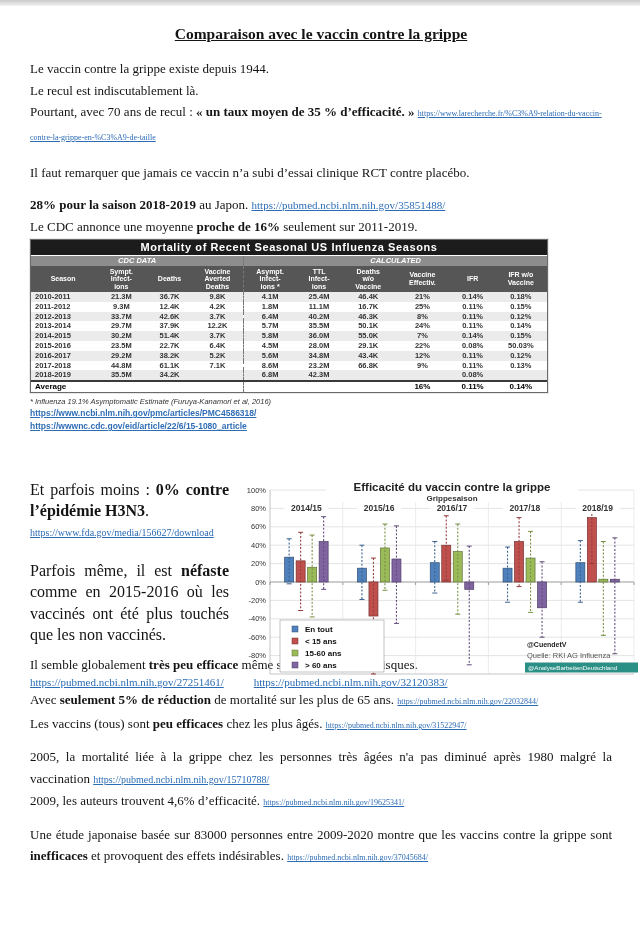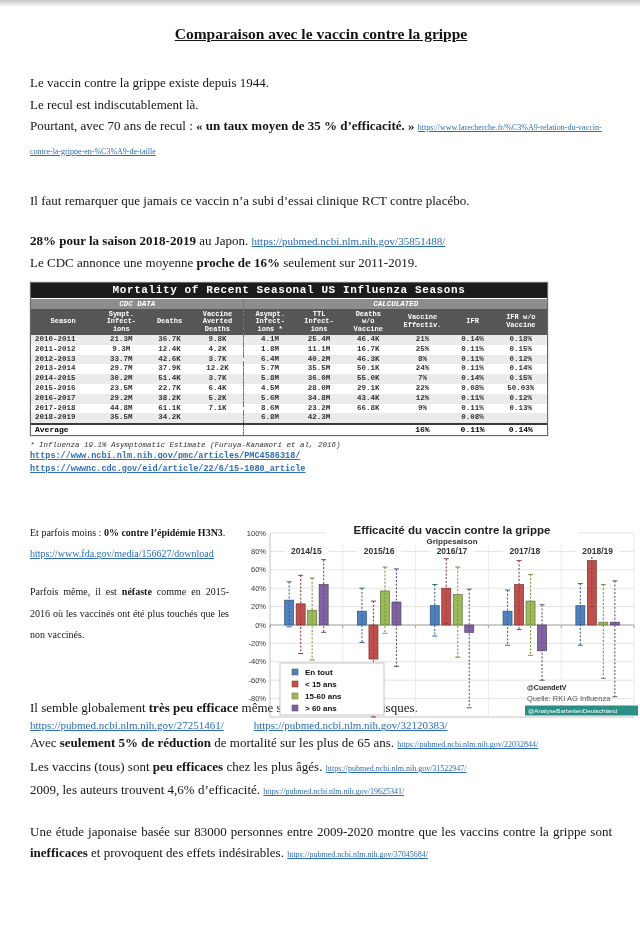--- a/index.html
+++ b/index.html
@@ -12,25 +12,25 @@
     background:linear-gradient(#c9c9c9,#f3f3f3); }
   .content { padding:18px 28px 0 30px; }
   h1 { font-size:15.5px; line-height:20px; text-align:center; font-weight:bold;
        text-decoration:underline; margin-top:6px; }
   p { font-size:13px; line-height:21.5px; }
   .just { text-align:justify; }
   b { font-weight:bold; }
   .lnk { color:#2b6cb5; text-decoration:underline; cursor:pointer; }
   .sm { font-size:8px; }
   .md { font-size:11px; }
-  .mt-lg { margin-top:28px; }
-  .mt-sm { margin-top:18px; }
+  .mt-lg { margin-top:14px; }
+  .mt-sm { margin-top:10px; }
 
   
-  .tbl-block { margin-top:8px; width:518px; font-family:Liberation Mono, monospace; }
+  .tbl-block { margin-top:1px; width:518px; font-family:Liberation Sans, sans-serif; }
   .tbl-frame { border:1px solid #6a6a6a; background:#fff; box-shadow:0 0 0 1px #e8e8e8; }
   .tbl-title { background:#1c1c1c; color:#fff; font-weight:bold; text-align:center;
     font-size:11px; line-height:13px; padding:1px 0; letter-spacing:.6px;
     border-bottom:1px solid #fff; }
   table { border-collapse:collapse; width:100%; table-layout:fixed; }
   tr.grp th { background:#8d8d8d; color:#fff; font-style:italic; font-weight:bold;
     font-size:7.5px; line-height:10px; text-align:center; }
   tr.hdr th { background:#565656; color:#fff; font-weight:bold; font-size:7px;
     line-height:7.5px; white-space:pre-line; text-align:center; vertical-align:middle;
     padding:2px 0; }
@@ -43,21 +43,21 @@
     border-top:2px solid #3a3a3a; }
   .dash { border-left:1px dashed #777; }
   .tbl-foot { margin-top:4px; }
   .tbl-note { font-size:7.5px; font-style:italic; color:#333; line-height:10px; }
   .tbl-link { display:block; font-size:8.5px; font-weight:bold; line-height:13px;
     color:#2f6eb6; text-decoration:underline; cursor:pointer; }
 
   
   .mid { position:relative; height:199px; margin-top:8px; }
   .side { position:absolute; left:0; top:38px; width:199px; }
-  .side p { font-size:10px; line-height:21.5px; }
+  .side p { font-size:16px; line-height:21.5px; }
   .side .lnk2 { font-size:10px; line-height:14px; }
   .side .para2 { margin-top:20px; }
   .chartbox { position:absolute; left:207px; top:4px; width:403px; height:197px;margin-top:35px; }
   .chartbox svg { font-family:"Liberation Sans", sans-serif; }
 
   .links-row { font-size:11px; line-height:14px; }
   .gap { display:inline-block; width:30px; }
 </style>
 </head>
 <body>
@@ -424,20 +424,23 @@
   <p class="links-row">
     <span class="lnk">https://pubmed.ncbi.nlm.nih.gov/27251461/</span><span class="gap"></span><span class="lnk">https://pubmed.ncbi.nlm.nih.gov/32120383/</span>
   </p>
   <p>
     <span>Avec </span><b>seulement 5% de réduction</b><span> de mortalité sur les plus de 65 ans. </span><span class="lnk sm">https://pubmed.ncbi.nlm.nih.gov/22032844/</span>
   </p>
   <p>
     <span>Les vaccins (tous) sont </span><b>peu efficaces</b><span> chez les plus âgés. </span><span class="lnk sm">https://pubmed.ncbi.nlm.nih.gov/31522947/</span>
   </p>
 
+  <p class="mt-sm just">
+    <span>2005, la mortalité liée à la grippe chez les personnes très âgées n'a pas diminué après 1980 malgré la vaccination </span><span class="lnk lnk2" style="font-size:10px">https://pubmed.ncbi.nlm.nih.gov/15710788/</span>
+  </p>
   <p>
     <span>2009, les auteurs trouvent 4,6% d’efficacité. </span><span class="lnk sm">https://pubmed.ncbi.nlm.nih.gov/19625341/</span>
   </p>
 
   <p class="mt-sm just">
     <span>Une étude japonaise basée sur 83000 personnes entre 2009-2020 montre que les vaccins contre la grippe sont </span><b>inefficaces</b><span> et provoquent des effets indésirables. </span><span class="lnk sm">https://pubmed.ncbi.nlm.nih.gov/37045684/</span>
   </p>
 
 </div>
 

